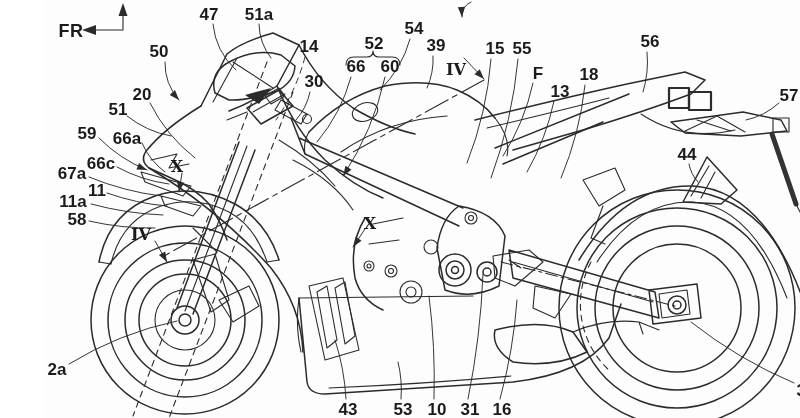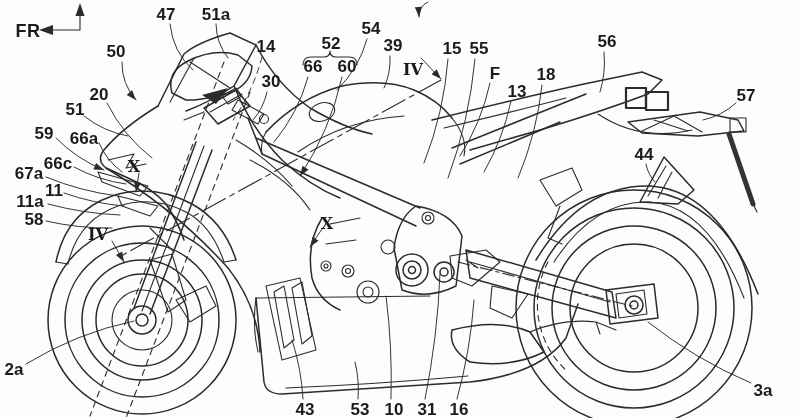--- a/index.html
+++ b/index.html
@@ -1,16 +1,16 @@
 <!DOCTYPE html>
 <html style="--ink: #2b2b2b; --paper: #fdfdfd;"><head>
 <meta charset="utf-8">
 <style>
   html,body{margin:0;padding:0;background:#fff;width:800px;height:418px;overflow:hidden;}
-  #stage{position:relative;width:732px;height:418px;}
+  #stage{position:relative;width:732px;height:418px;margin-left:43px;}
   svg{display:block;}
   
   #drawing path, #drawing circle, #drawing ellipse, #drawing line, #drawing rect{
     fill:none;stroke:var(--ink,#2b2b2b);stroke-width:1.5;stroke-linecap:round;stroke-linejoin:round;
   }
   #drawing .thin{stroke-width:1.1;}
   #drawing .thick{stroke-width:2.2;}
   #drawing .strip{stroke-width:5;stroke:#333;}
   #drawing .leader{stroke-width:0.95;}
   #drawing .dashed{stroke-dasharray:6 5;}

